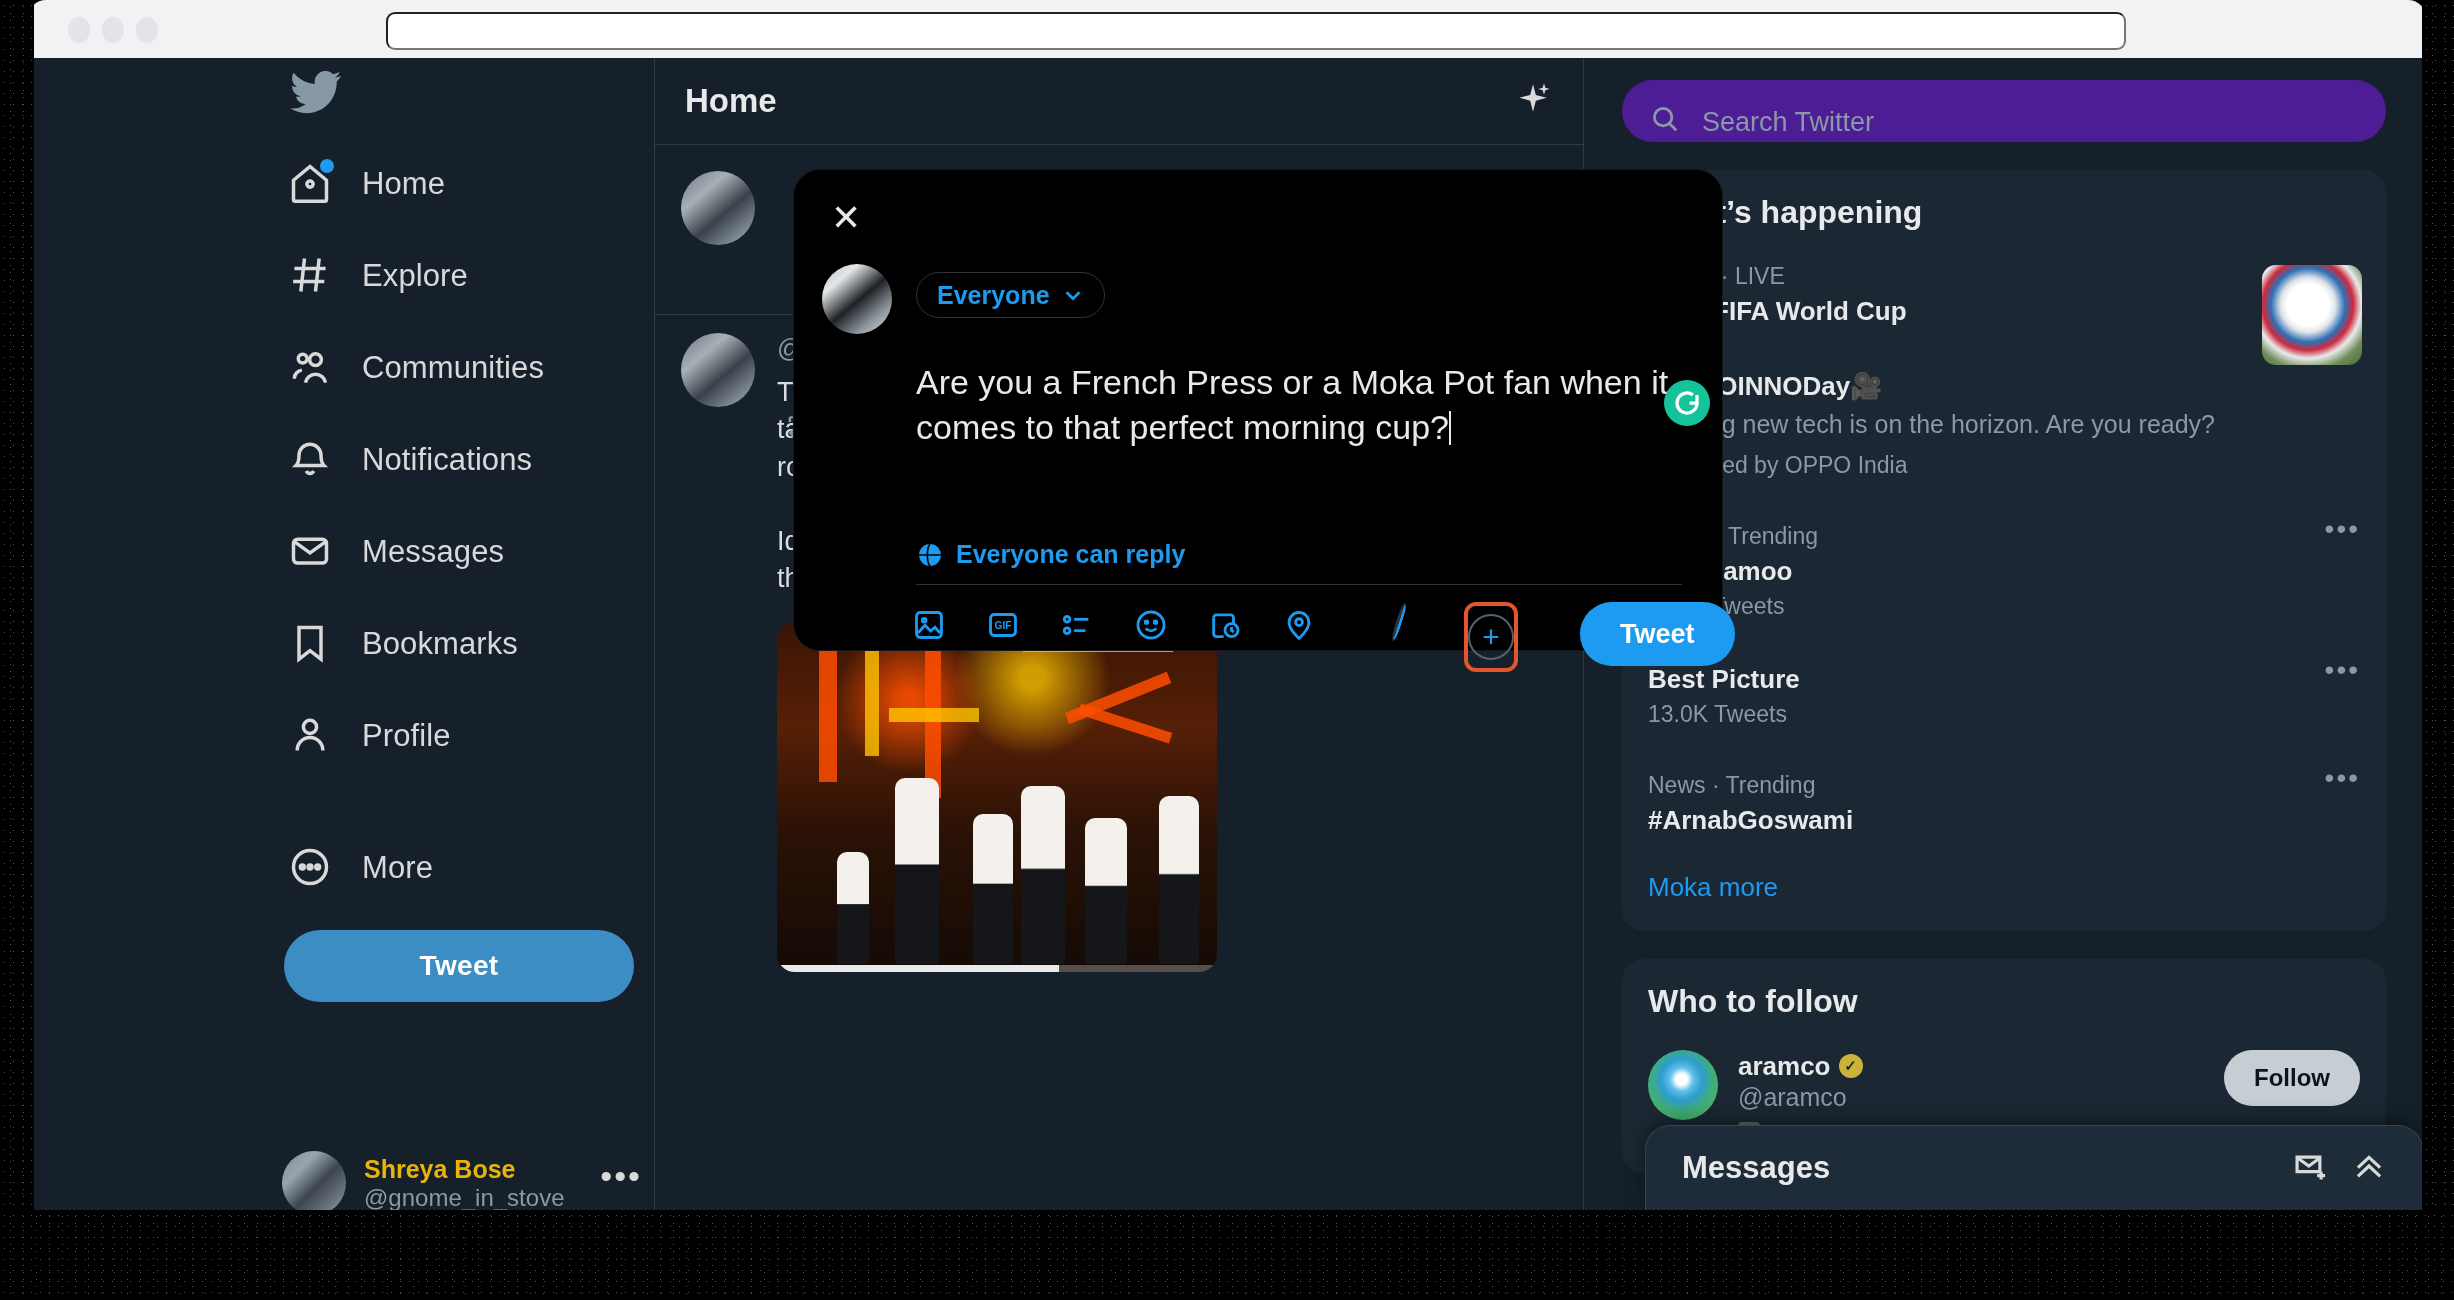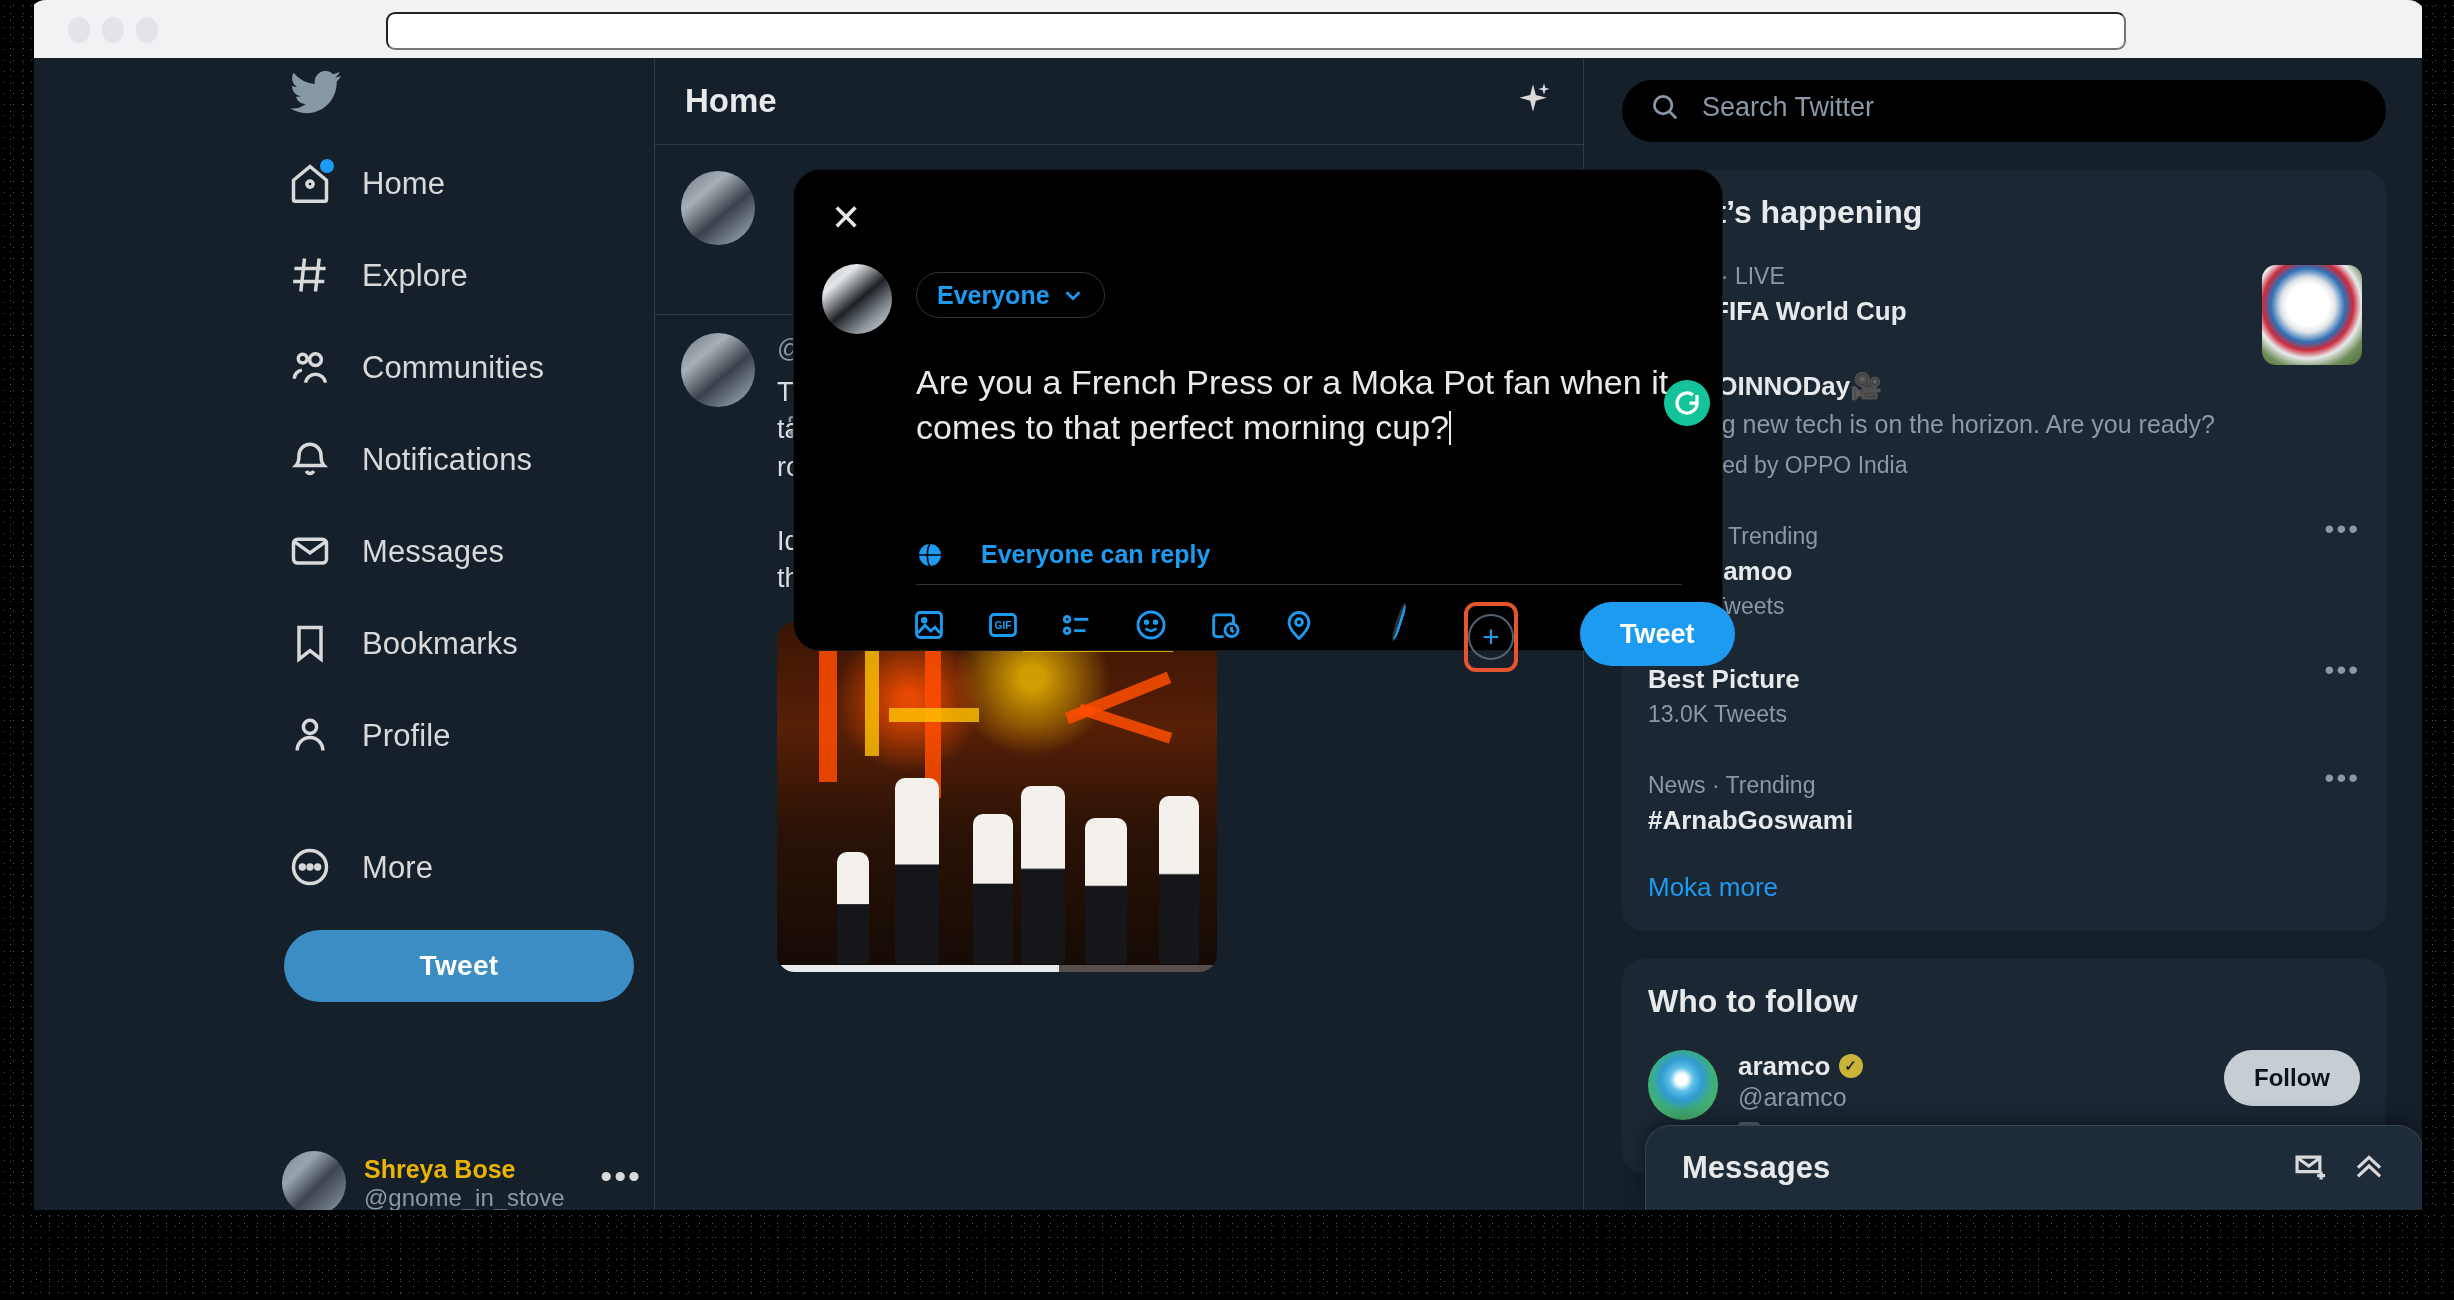--- a/index.html
+++ b/index.html
@@ -150,22 +150,22 @@
   #media-progress-fill { width: 64%; height: 100%; background: #e9eaec; }
 
   
   #right-column {
     position: absolute; left: 1552px; top: 0;
     width: 836px; height: 100%;
     background: #15202b;
     padding: 22px 36px 0 36px;
   }
   #search-box {
-    height: 62px; background: #000000; border-radius: 34px;
-    display: flex; align-items: flex-start; gap: 22px; padding: 12px 28px;
+    height: 62px; background: #4c1d95; border-radius: 34px;
+    display: flex; align-items: flex-end; gap: 22px; padding: 4px 28px;
   }
   #search-icon svg { width: 30px; height: 30px; stroke: #8b98a5; fill: none; stroke-width: 2.2; }
   #search-input {
     flex: 1; background: transparent; border: none; outline: none;
     font-family: "Liberation Sans", sans-serif;
     font-size: 27px; color: #8b98a5;
   }
   #search-input::placeholder { color: #8b98a5; }
 
   .side-card {
@@ -283,21 +283,21 @@
     background: #15c39a; display: flex;
     align-items: center; justify-content: center;
   }
   #grammarly-badge svg { width: 30px; height: 30px; stroke: #ffffff; fill: none; stroke-width: 2.6; }
 
   #reply-setting {
     position: absolute; left: 122px; top: 370px;
     display: flex; align-items: center; gap: 12px;
   }
   #reply-setting svg { width: 28px; height: 28px; fill: #1d9bf0; }
-  #reply-setting-label { font-size: 25px; font-weight: bold; color: #1d9bf0; margin-left: 25px; }
+  #reply-setting-label { font-size: 25px; font-weight: bold; color: #1d9bf0; }
 
   #modal-divider {
     position: absolute; left: 122px; right: 40px; top: 414px;
     height: 1px; background: #2f3336;
   }
 
   #modal-toolbar {
     position: absolute; left: 118px; right: 30px; top: 432px;
     height: 76px; display: flex; align-items: flex-start; gap: 40px;
   }

